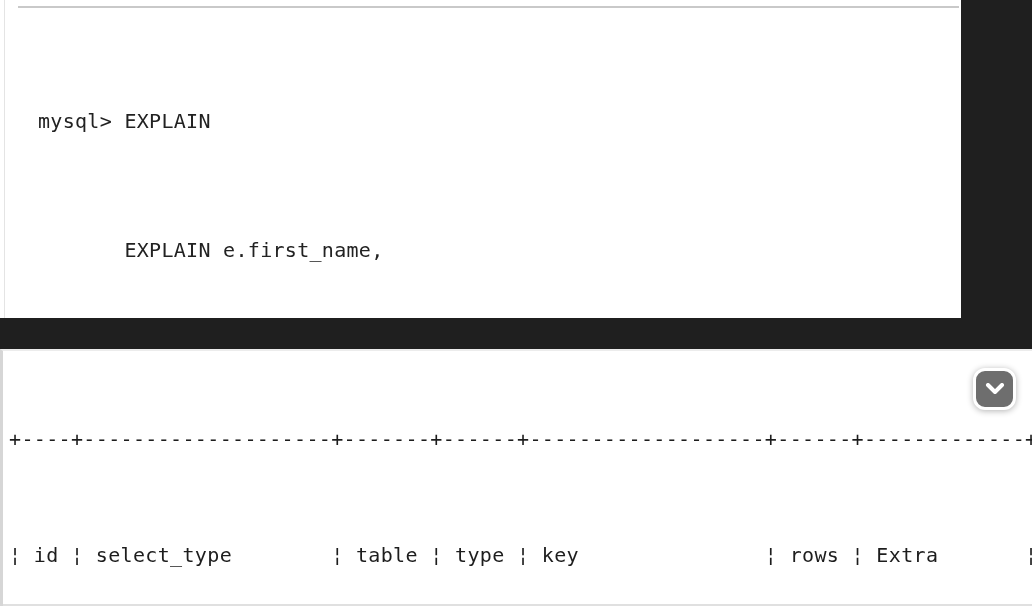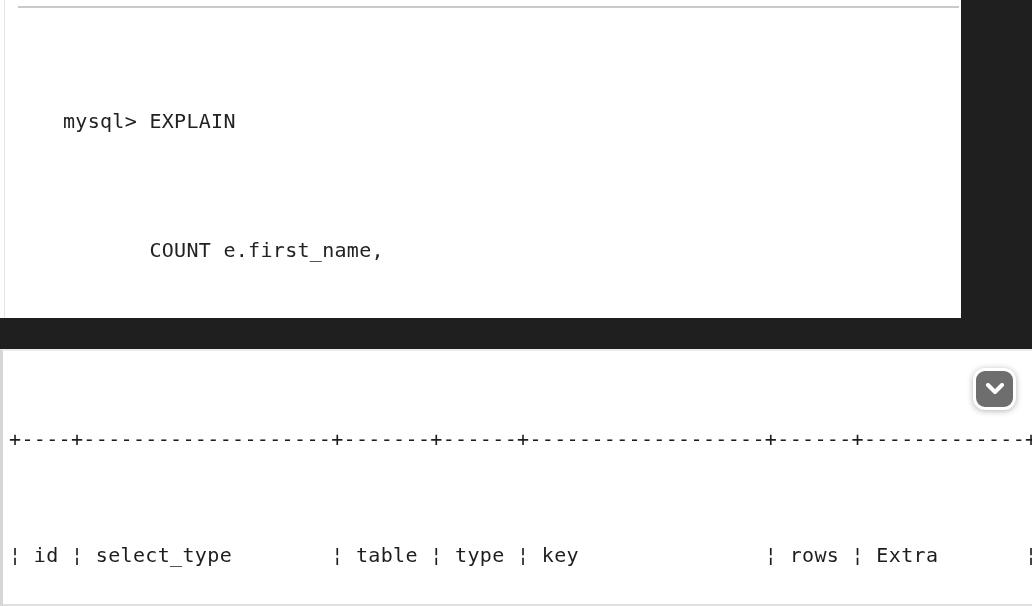--- a/index.html
+++ b/index.html
@@ -33,21 +33,21 @@
   }
   .code {
     position: absolute;
     left: 38px; top: 14px;
     font-size: 20px;
     line-height: 43px;
     letter-spacing: 0.3px;
     color: #222222;
     white-space: pre;
   }
-  .code .line { height: 43px; margin-left: 25px; }
+  .code .line { height: 43px; }
 
   
   .output-panel {
     position: absolute;
     left: 0; top: 349px;
     width: 1032px; height: 257px;
     background: #ffffff;
     border-left: 3px solid #d6d6d6;
     border-top: 2px solid #ececec;
     box-sizing: border-box;
@@ -89,21 +89,21 @@
 </head>
 <body>
 
 <div class="stage">
 
   <section class="query-panel">
     <div class="query-top-rule"></div>
     <div class="query-left-rule"></div>
     <div class="code">
       <div class="line">mysql&gt; EXPLAIN</div>
-      <div class="line">       COUNT e.first_name,</div>
+      <div class="line">       EXPLAIN e.first_name,</div>
       <div class="line">              (SELECT COUNT(*)</div>
       <div class="line">               FROM dept_emp de, dept_manager dm</div>
       
       
       
     </div>
   </section>
 
   <section class="output-panel">
     <div class="ascii">

